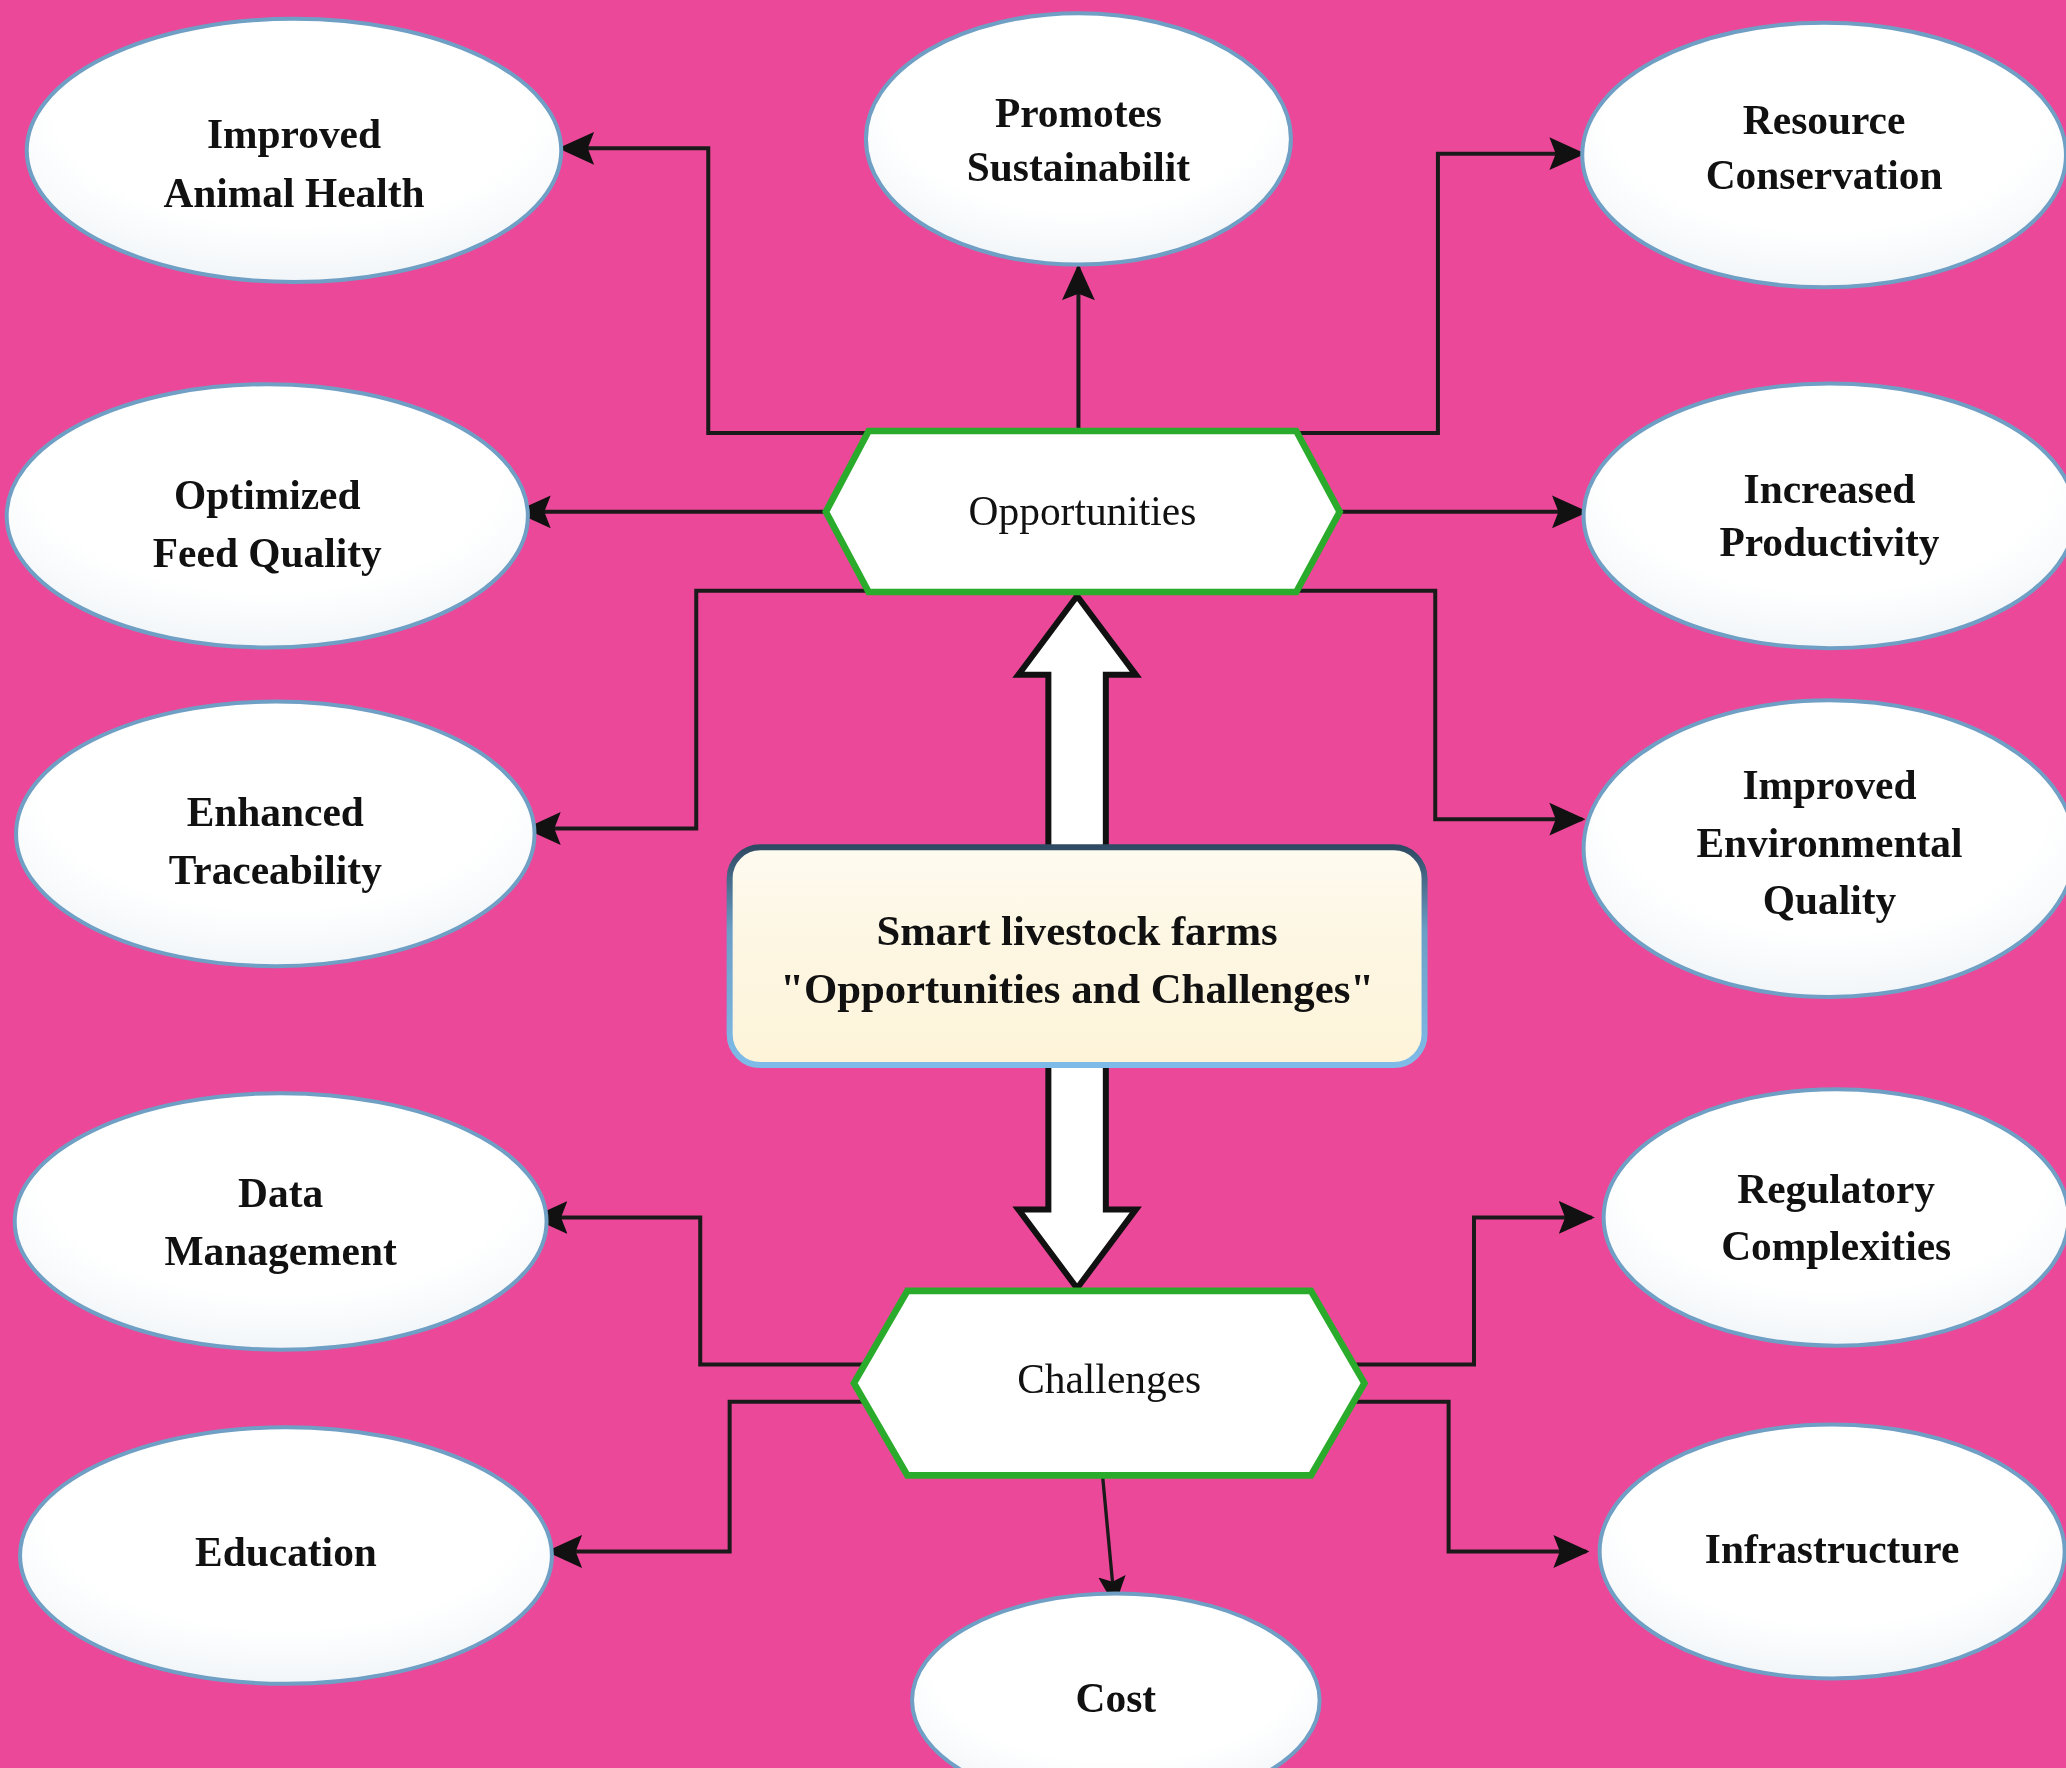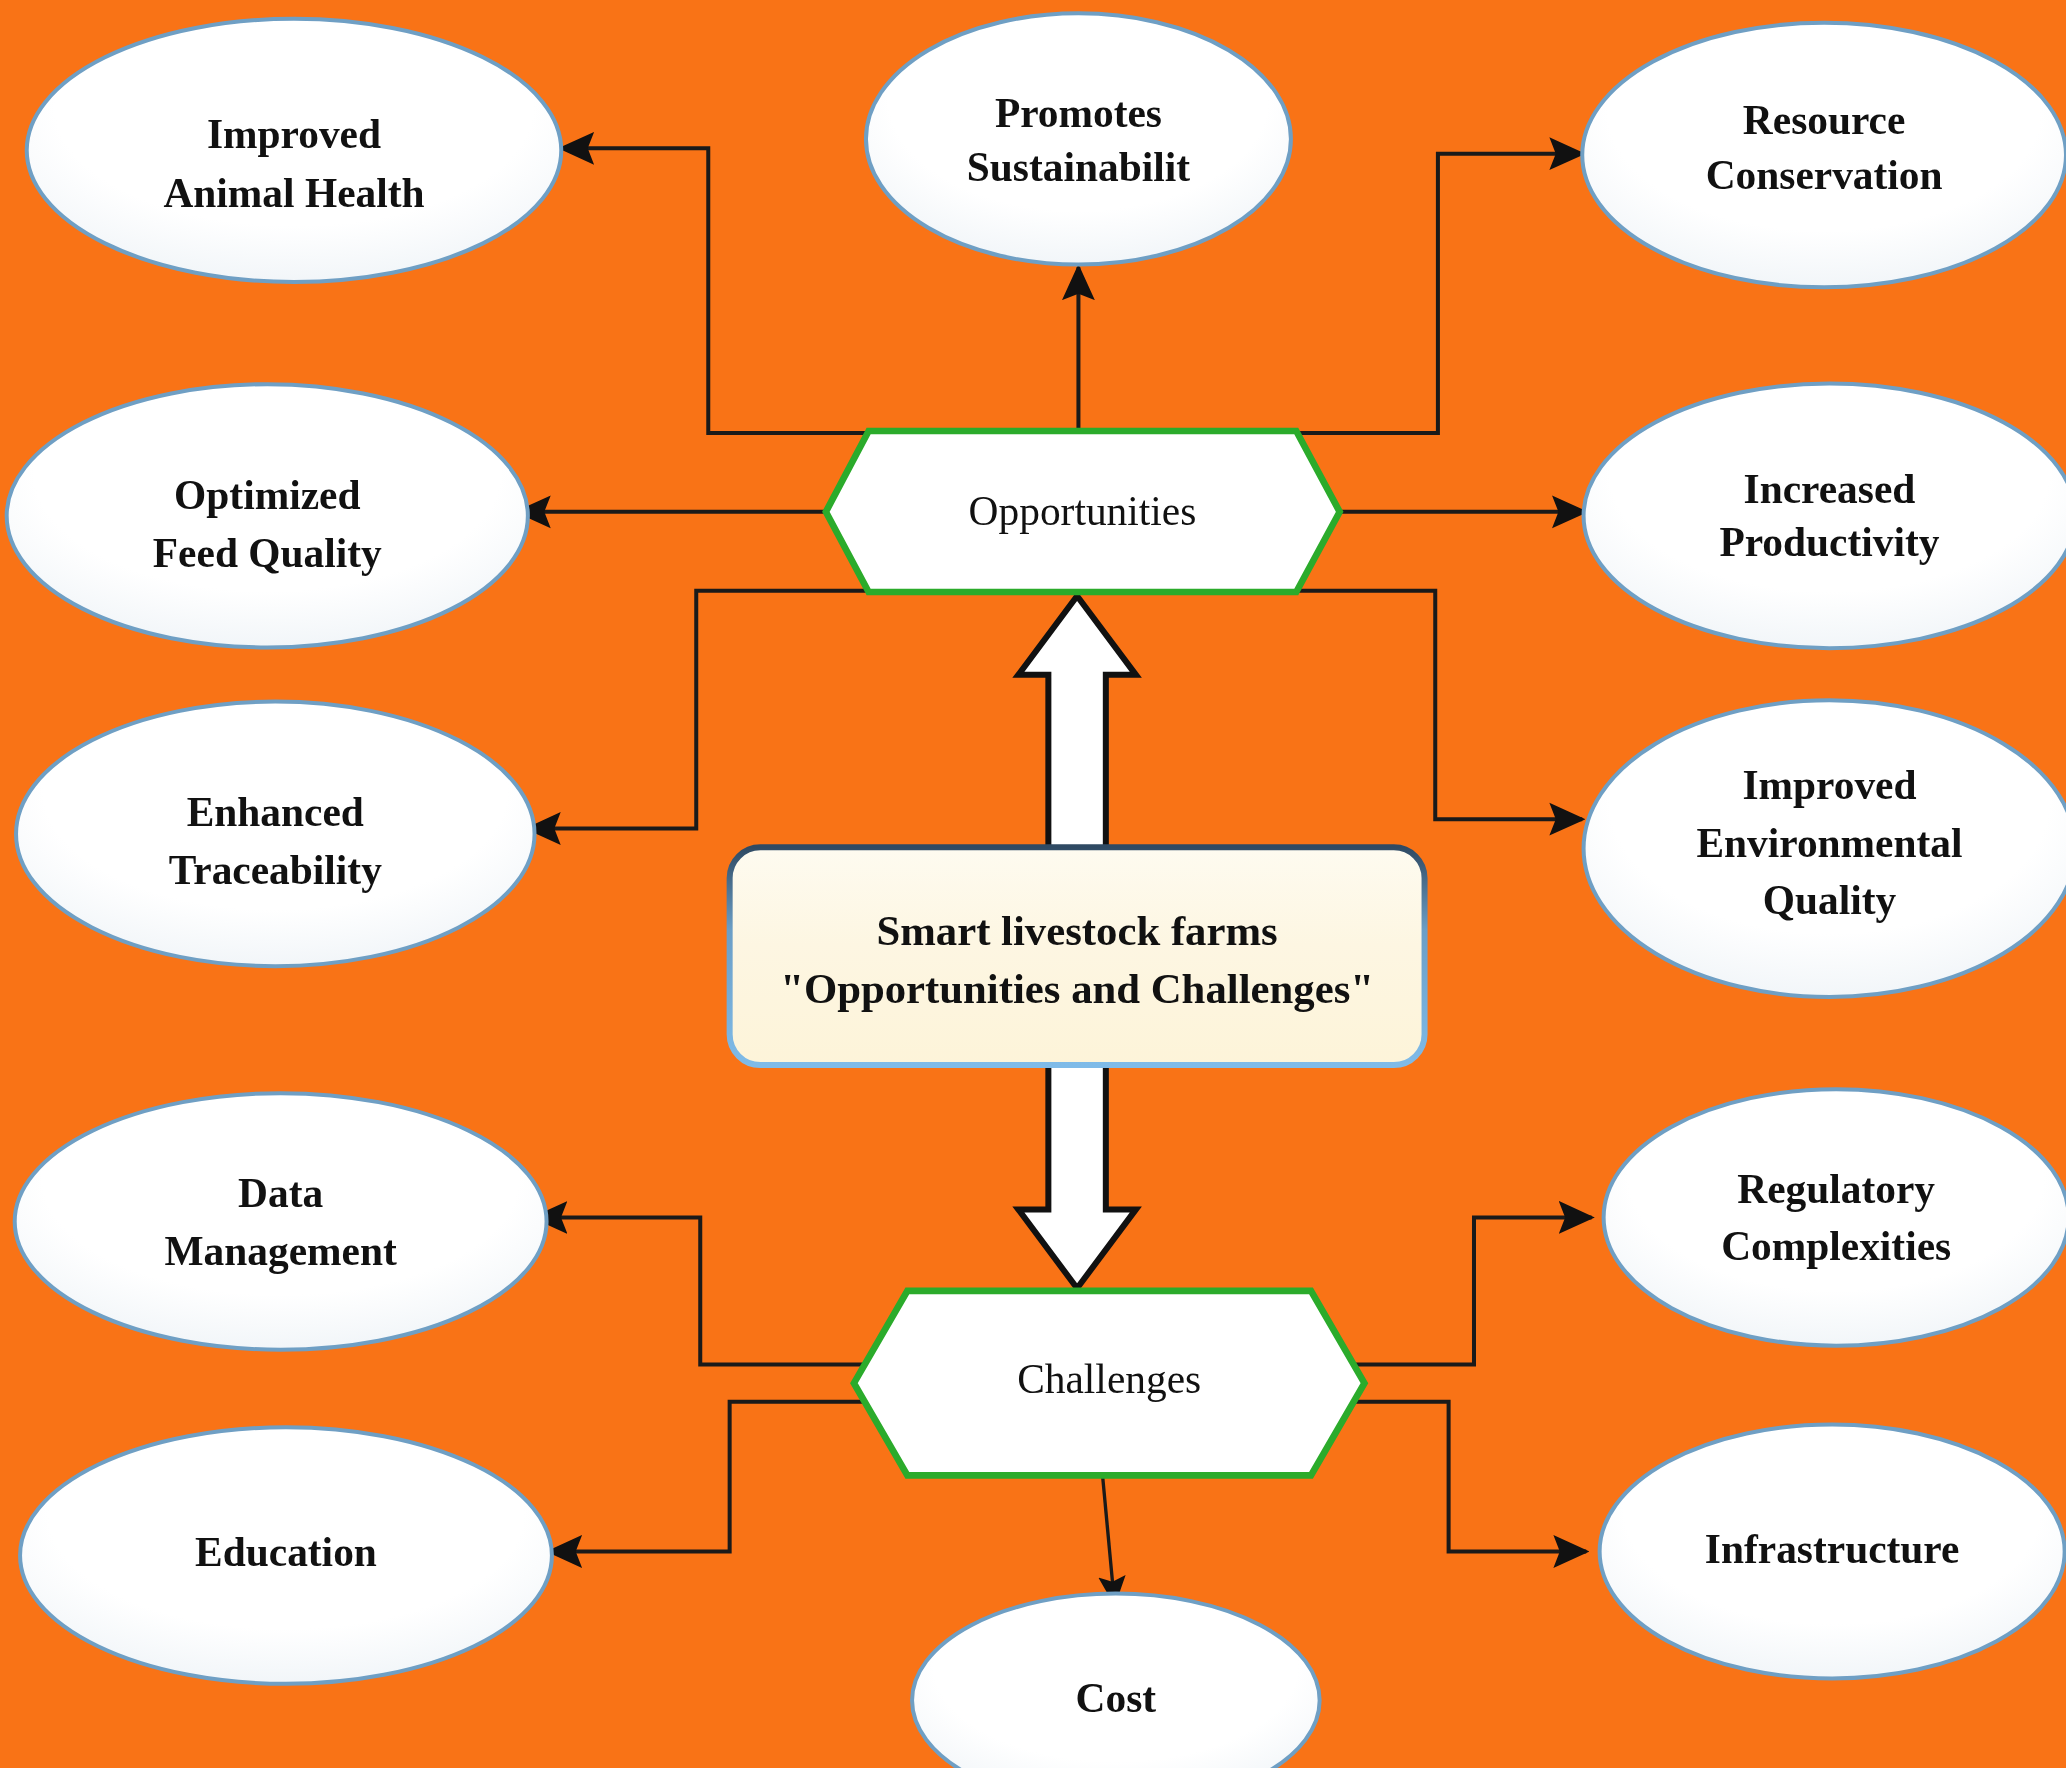--- a/index.html
+++ b/index.html
@@ -7,21 +7,21 @@
     padding: 0;
     background: #ffffff;
   }
   body {
     font-family: "Liberation Serif", "DejaVu Serif", serif;
   }
   #stage {
     position: relative;
     width: 2066px;
     height: 1768px;
-    background: #f97316;
+    background: #ec4899;
     overflow: hidden;
   }
   #diagram-svg {
     position: absolute;
     left: 0;
     top: 0;
     width: 2066px;
     height: 1768px;
   }
   .node-label {

